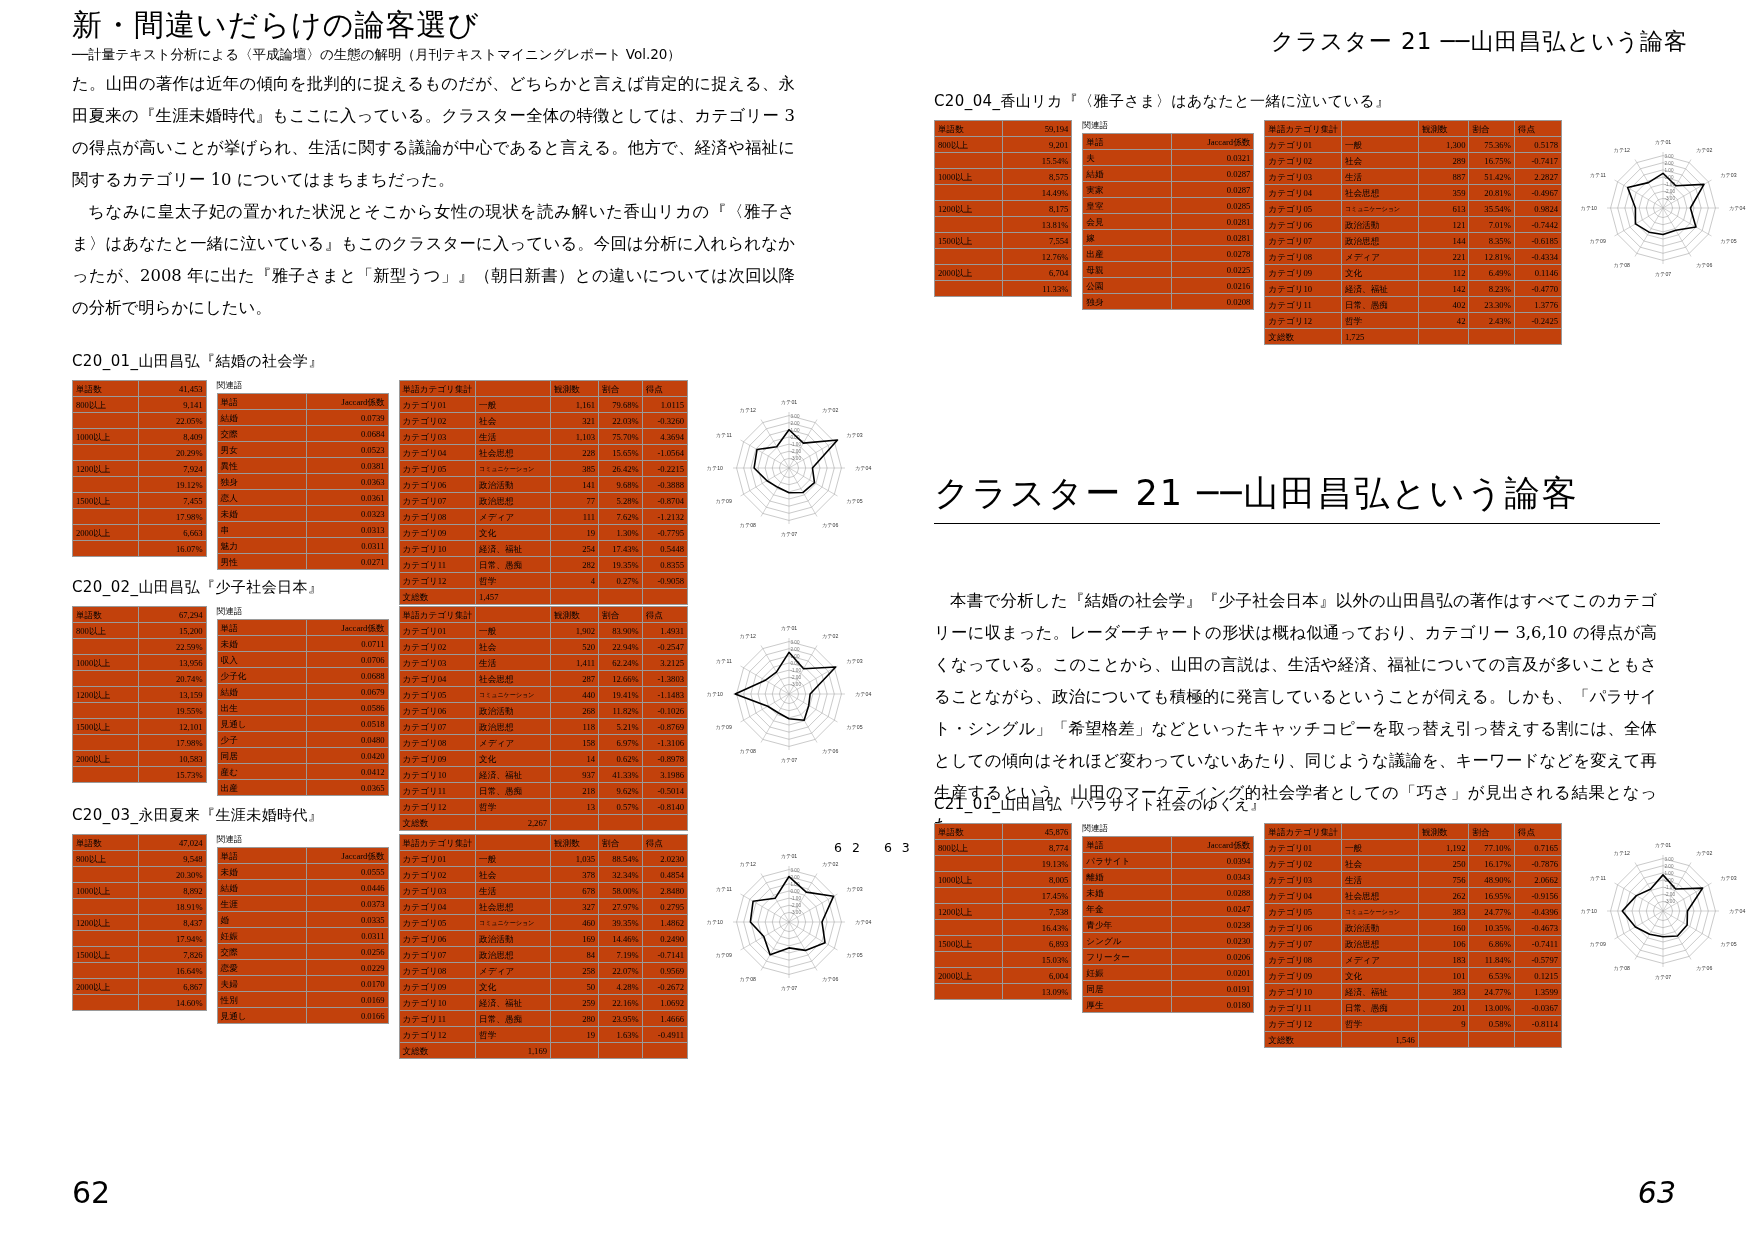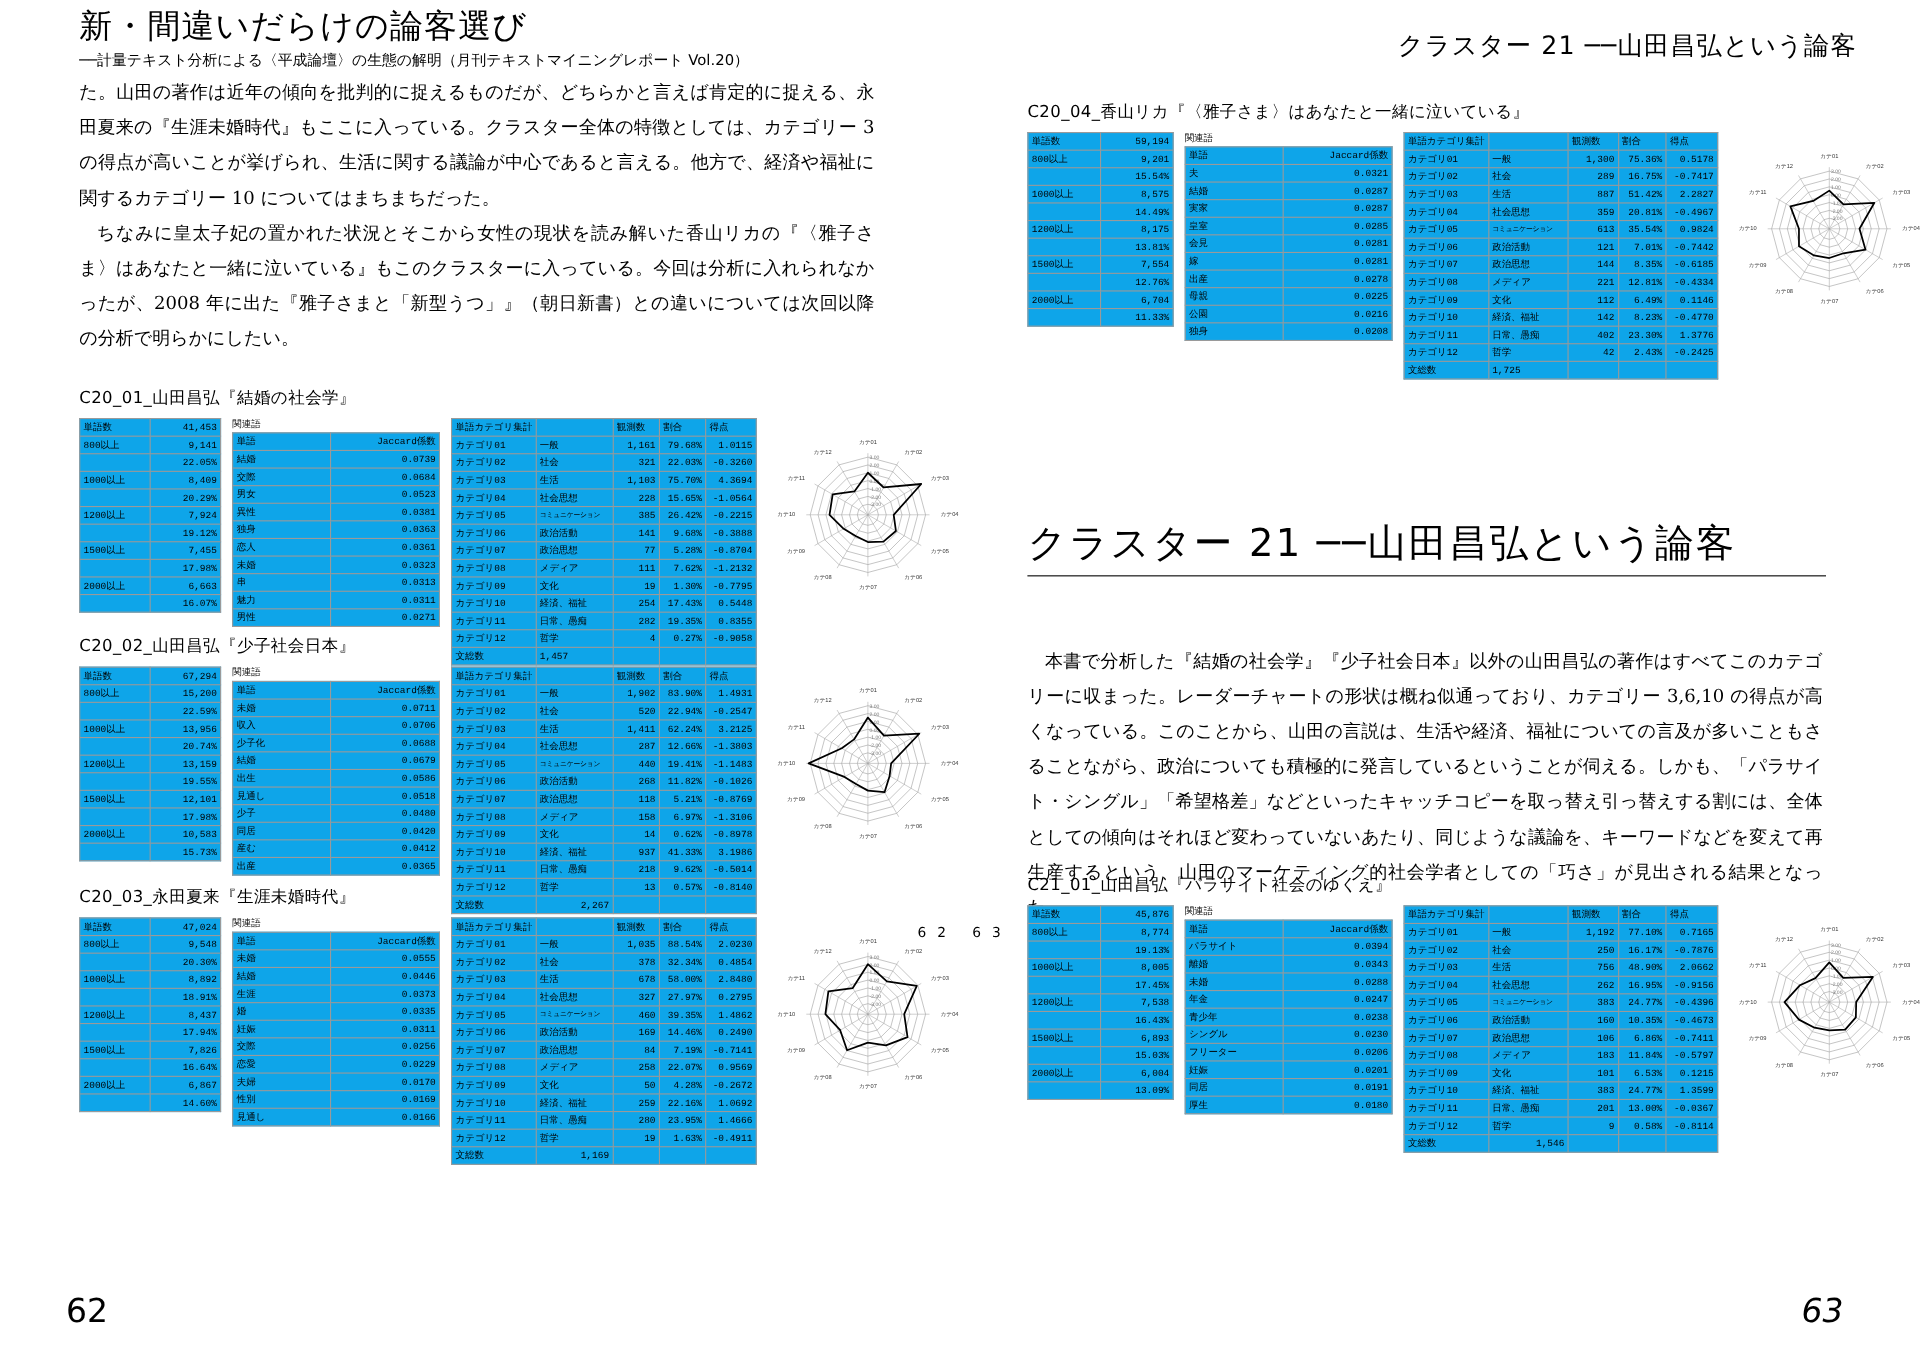--- a/index.html
+++ b/index.html
@@ -69,22 +69,22 @@
     font-family:"DejaVu Sans",sans-serif;
     margin-bottom:9px;
     letter-spacing:0.4px;
     white-space:nowrap;
   }
   .fig-row{display:flex;align-items:flex-start;gap:0px;}
 
   table.xl{
     border-collapse:collapse;
     font-size:8.6px;
-    font-family:Liberation Mono, monospace;
-    background:#0ea5e9;
+    font-family:Liberation Serif, serif;
+    background:#c2410c;
   }
   table.xl td,table.xl th{
     border:0.8px solid #9a9a9a;
     padding:0px 3px;
     height:15px;
     line-height:14px;
     white-space:nowrap;
     font-weight:400;
   }
   table.xl td.num{text-align:right;}
@@ -92,21 +92,21 @@
   table.xl td.hd{text-align:left;}
   table.xl td.tiny{font-size:6.2px;letter-spacing:-0.2px;}
   table.xl .thick{border-top:1.4px solid #555;}
 
   
   .t-words{width:142px;}
   .t-words td:first-child{width:62px;}
   .t-words td.num{width:64px;margin-top:41px;}
 
   
-  .t-rel{width:189px;margin-left:10px;}
+  .t-rel{width:172px;margin-left:10px;}
   .t-rel td:first-child{width:82px;}
 
   .rel-head{
     font-size:8.6px;margin-left:10px;margin-bottom:1px;
     font-family:"Liberation Sans","DejaVu Sans",sans-serif;
   }
   .relwrap{margin-left:0px;}
 
   
   .t-cat{margin-left:10px;}
@@ -122,21 +122,21 @@
   .radar-spoke{stroke:#a6a6a6;stroke-width:0.5;}
   .radar-series{fill:none;stroke:#000;stroke-width:1.6;stroke-linejoin:round;}
   .radar-lbl{font-size:5.2px;font-family:"Liberation Sans",sans-serif;fill:#333;}
   .radar-tick{font-size:4.6px;font-family:"Liberation Sans",sans-serif;fill:#777;}
 
   
   .folio{
     position:absolute;bottom:30px;
     font-size:30px;font-family:"DejaVu Sans",sans-serif;
   }
-  .folio-left{left:60px;margin-top:17px;}
+  .folio-left{left:72px;margin-top:17px;}
   .folio-right{right:72px;font-style:italic;}
   .mid-folio{
     position:absolute;left:834px;top:840px;
     font-size:12.5px;font-family:"DejaVu Sans",sans-serif;
     letter-spacing:10px;
   }
 </style>
 </head>
 <body>
 

